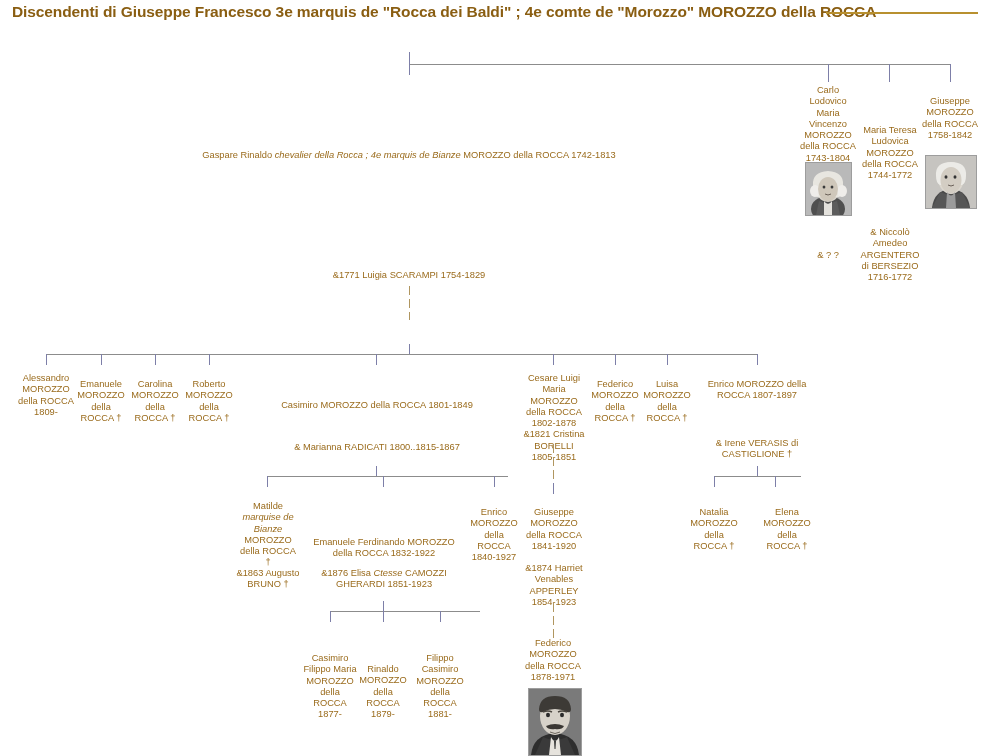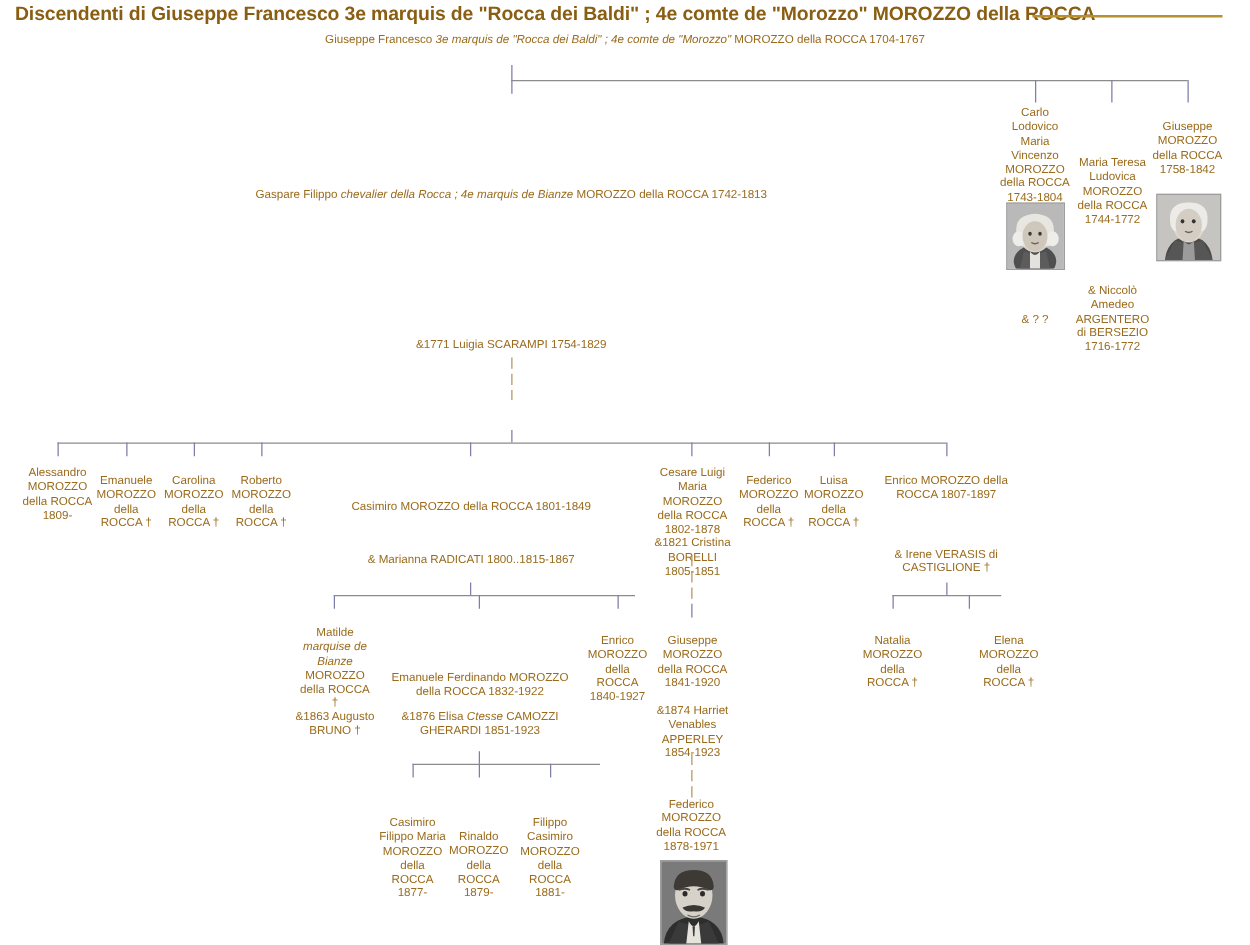--- a/index.html
+++ b/index.html
@@ -45,33 +45,32 @@
 <body>
 
 <div id="tree">
 
   <div class="title-bar">
     <div class="title-text">Discendenti di Giuseppe Francesco 3e marquis de "Rocca dei Baldi" ; 4e comte de "Morozzo" MOROZZO della ROCCA</div>
     <div class="title-rule"></div>
   </div>
 
   <div class="node" style="left:180px;top:26px;width:640px;">
-    <div><span>Giuseppe Francesco </span><i>3e marquis de "Rocca dei Baldi" ; 4e comte de "Morozzo"</i><span> MOROZZO della ROCCA 1704-1767</span></div>
   </div>
 
   <div class="vline" style="left:409px;top:52px;height:12px;"></div>
 
   <div class="hline" style="left:409px;top:64px;width:541px;"></div>
   <div class="vline" style="left:409px;top:64px;height:11px;"></div>
   <div class="vline" style="left:828px;top:64px;height:18px;"></div>
   <div class="vline" style="left:889px;top:64px;height:18px;"></div>
   <div class="vline" style="left:950px;top:64px;height:18px;"></div>
 
   <div class="node" style="left:200px;top:150px;width:418px;">
-    <div><span>Gaspare Filippo </span><i>chevalier della Rocca ; 4e marquis de Bianze</i><span> MOROZZO della ROCCA 1742-1813</span></div>
+    <div><span>Gaspare Rinaldo </span><i>chevalier della Rocca ; 4e marquis de Bianze</i><span> MOROZZO della ROCCA 1742-1813</span></div>
   </div>
   <div class="node" style="left:269px;top:250px;width:280px;margin-top:20px;">
     <div>&amp;1771 Luigia SCARAMPI 1754-1829</div>
   </div>
 
   <div class="node" style="left:799px;top:85px;width:58px;">
     <div>Carlo Lodovico Maria Vincenzo MOROZZO della ROCCA 1743-1804</div>
   </div>
   <div class="portrait" style="left:805px;top:162px;width:45px;height:52px;">
     <svg width="45" height="52" viewBox="0 0 45 52">
@@ -211,21 +210,21 @@
   <div class="node" style="left:524px;top:507px;width:60px;">
     <div>Giuseppe MOROZZO della ROCCA 1841-1920</div>
   </div>
   <div class="node" style="left:524px;top:563px;width:60px;">
     <div>&amp;1874 Harriet Venables APPERLEY 1854-1923</div>
   </div>
 
   <div class="node" style="left:687px;top:507px;width:54px;">
     <div>Natalia MOROZZO della ROCCA †</div>
   </div>
-  <div class="node" style="left:780px;top:507px;width:54px;">
+  <div class="node" style="left:760px;top:507px;width:54px;">
     <div>Elena MOROZZO della ROCCA †</div>
   </div>
 
   <div class="vline" style="left:383px;top:601px;height:10px;"></div>
   <div class="hline" style="left:330px;top:611px;width:150px;"></div>
   <div class="vline" style="left:330px;top:611px;height:11px;"></div>
   <div class="vline" style="left:383px;top:611px;height:11px;"></div>
   <div class="vline" style="left:440px;top:611px;height:11px;"></div>
 
   <div class="vline gold" style="left:553px;top:603px;height:9px;"></div>

